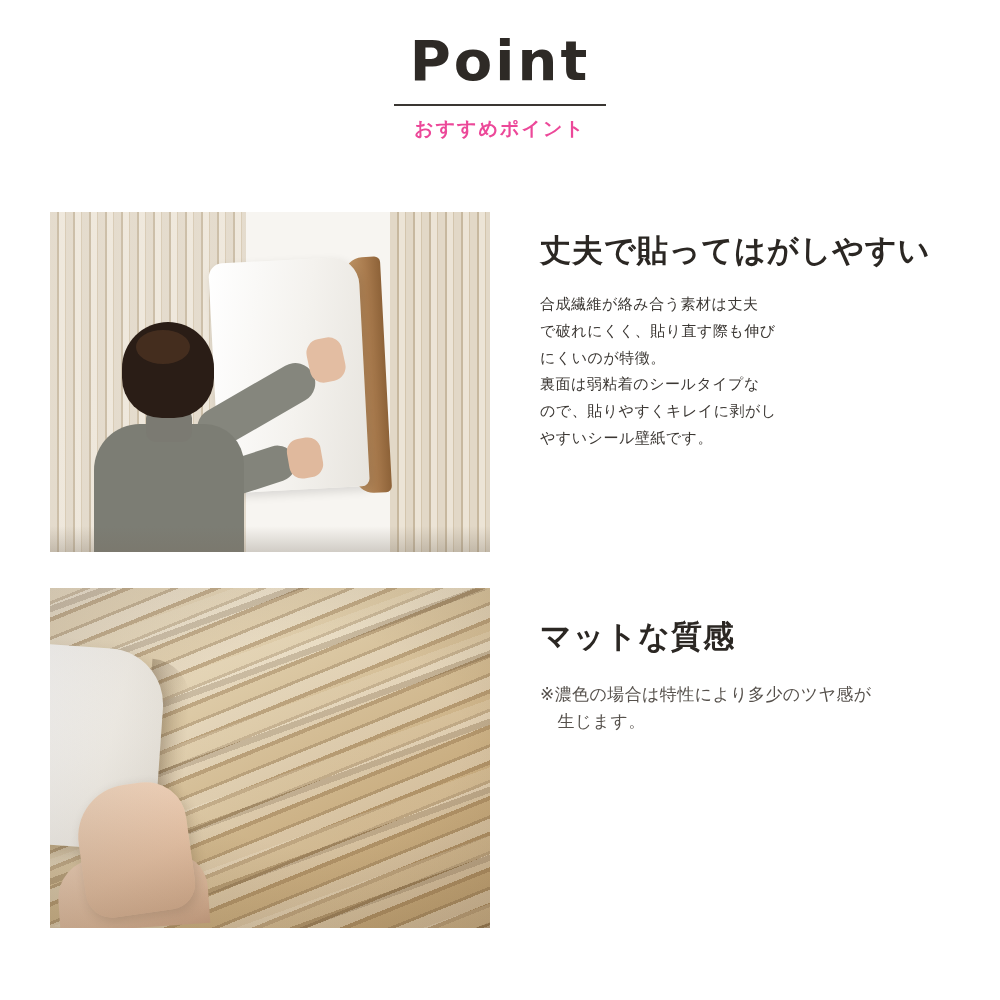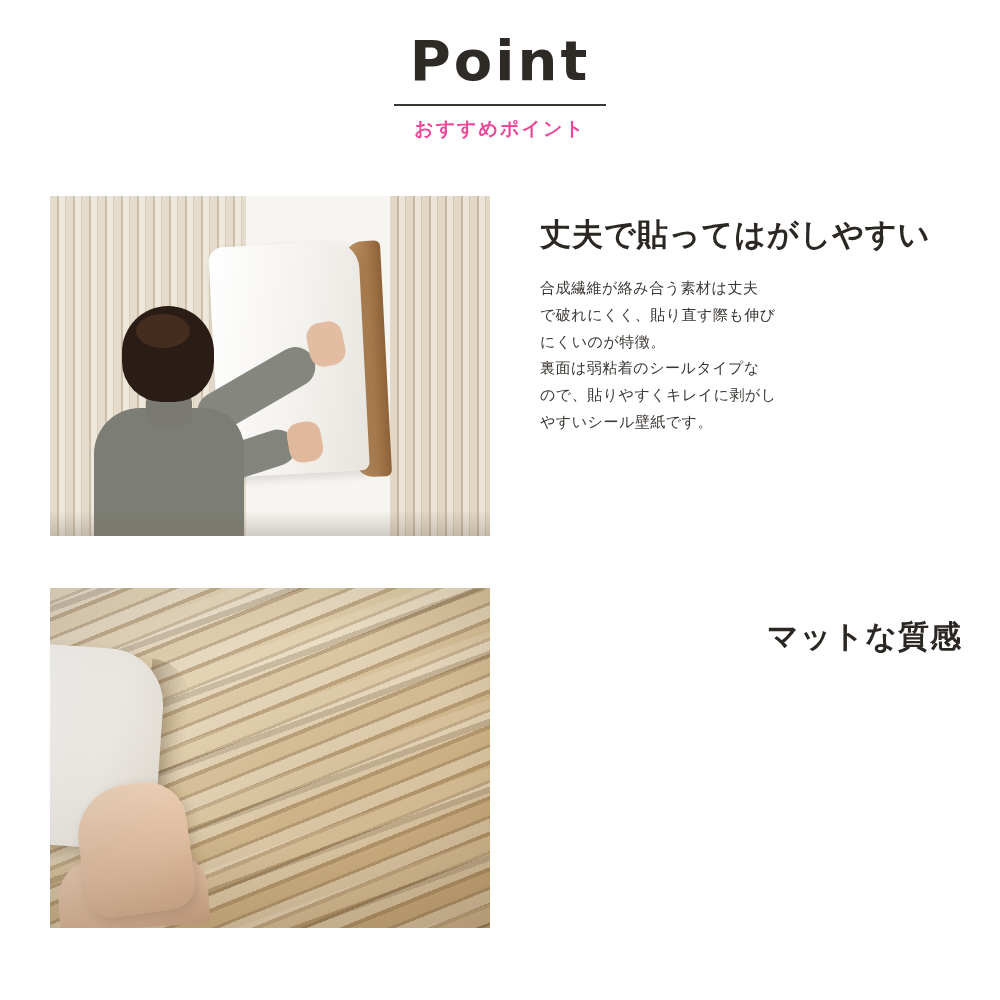--- a/index.html
+++ b/index.html
@@ -50,40 +50,39 @@
     margin: 0;
   }
 
   
   .section {
     position: absolute;
     display: flex;
     left: 50px;
     width: 912px;
   }
-  .section-1 { top: 196px; }
+  .section-1 { top: 212px; }
   .section-2 { top: 588px; }
 
   .photo {
     position: relative;
     width: 440px;
     height: 340px;
     overflow: hidden;
     flex: 0 0 440px;
     background: #d9d4cc;
   }
 
   .text-col {
     flex: 1 1 auto;
     padding-left: 50px;
     padding-top: 20px;
   }
   .section-2 .text-col {
     padding-top: 30px;
-    text-align: right;
   }
 
   .sec-title {
     font-size: 31px;
     font-weight: bold;
     color: #2b2723;
     letter-spacing: 1px;
     margin: 0 0 22px 0;
     line-height: 1.2;
   }
@@ -340,16 +339,18 @@
       <div class="p2-grain"></div>
       <div class="p2-grain2"></div>
       <div class="p2-curl-shadow"></div>
       <div class="p2-curl"></div>
       <div class="p2-finger"></div>
       <div class="p2-thumb"></div>
       <div class="p2-vignette"></div>
     </div>
     <div class="text-col">
       <h2 class="sec-title">マットな質感</h2>
+      <p class="sec-note">※濃色の場合は特性により多少のツヤ感が
+　生じます。</p>
     </div>
   </div>
 
 </div>
 
 </body></html>

